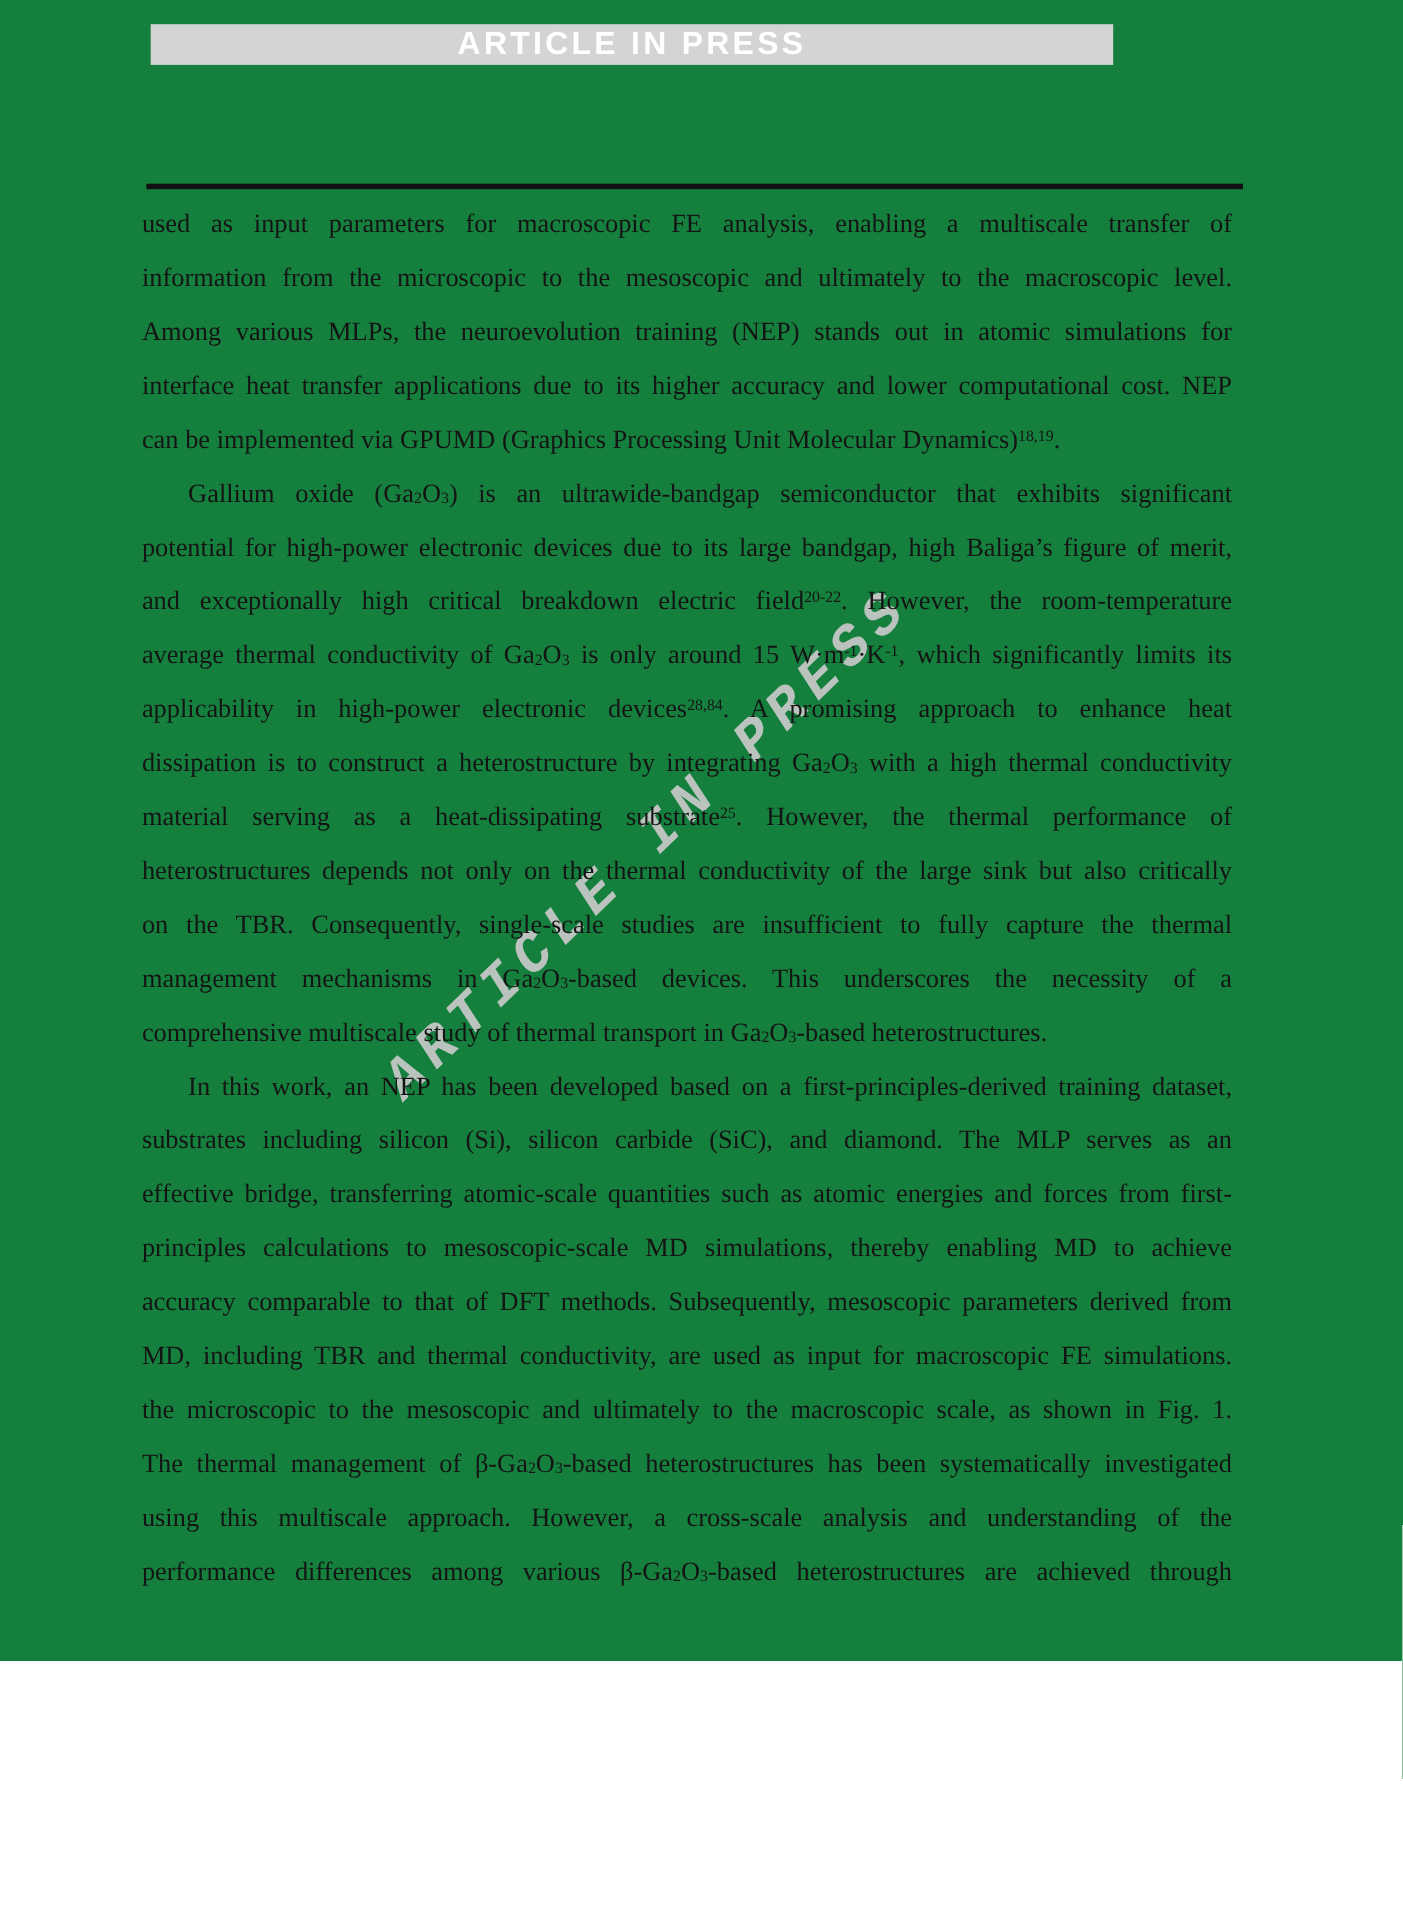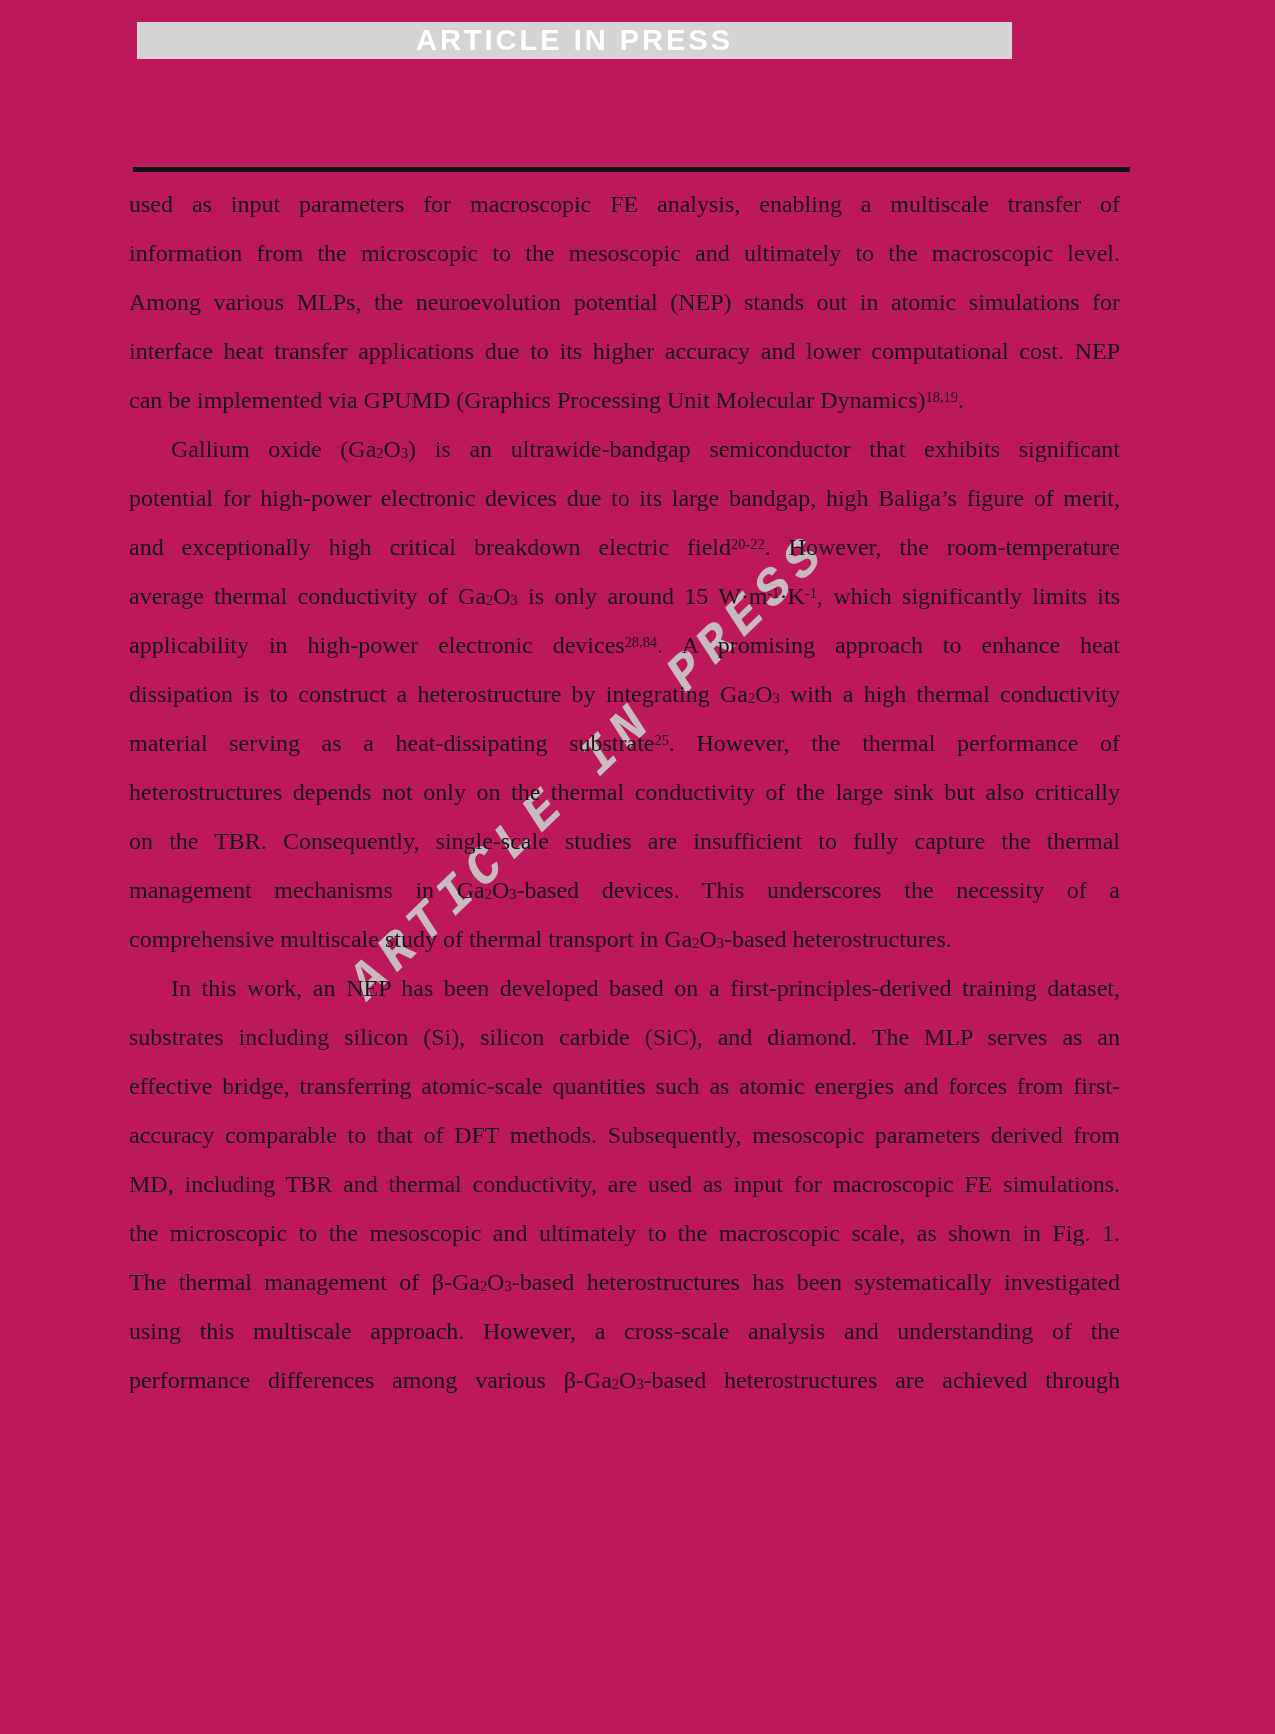--- a/index.html
+++ b/index.html
@@ -1,20 +1,20 @@
 <!DOCTYPE html>
 <html><head>
 <meta charset="utf-8">
 <style>
   html, body { margin: 0; padding: 0; background: #ffffff; }
   .page {
     position: relative;
     width: 1275px;
-    height: 1734px;
-    background: #be185d;
+    height: 1510px;
+    background: #15803d;
     overflow: hidden;
     font-family: "Liberation Serif", serif;
   }
   .press-banner {
     position: absolute;
     left: 137px;
     top: 22px;
     width: 875px;
     height: 37px;
     background: #d4d4d4;
@@ -80,37 +80,38 @@
     <span class="banner-label">ARTICLE IN PRESS</span>
   </div>
 
   <div class="top-rule"></div>
 
   <div class="watermark">ARTICLE IN PRESS</div>
 
   <div class="content">
       <div class="line j">used as input parameters for macroscopic FE analysis, enabling a multiscale transfer of</div>
       <div class="line j">information from the microscopic to the mesoscopic and ultimately to the macroscopic level.</div>
-      <div class="line j">Among various MLPs, the neuroevolution potential (NEP) stands out in atomic simulations for</div>
+      <div class="line j">Among various MLPs, the neuroevolution training (NEP) stands out in atomic simulations for</div>
       <div class="line j">interface heat transfer applications due to its higher accuracy and lower computational cost. NEP</div>
       <div class="line">can be implemented via GPUMD (Graphics Processing Unit Molecular Dynamics)<sup>18,19</sup>.</div>
       <div class="line j indent">Gallium oxide (Ga<sub>2</sub>O<sub>3</sub>) is an ultrawide-bandgap semiconductor that exhibits significant</div>
       <div class="line j">potential for high-power electronic devices due to its large bandgap, high Baliga’s figure of merit,</div>
       <div class="line j">and exceptionally high critical breakdown electric field<sup>20-22</sup>. However, the room-temperature</div>
       <div class="line j">average thermal conductivity of Ga<sub>2</sub>O<sub>3</sub> is only around 15 W·m<sup>-1</sup>·K<sup>-1</sup>, which significantly limits its</div>
       <div class="line j">applicability in high-power electronic devices<sup>28,84</sup>. A promising approach to enhance heat</div>
       <div class="line j">dissipation is to construct a heterostructure by integrating Ga<sub>2</sub>O<sub>3</sub> with a high thermal conductivity</div>
       <div class="line j">material serving as a heat-dissipating substrate<sup>25</sup>. However, the thermal performance of</div>
       <div class="line j">heterostructures depends not only on the thermal conductivity of the large sink but also critically</div>
       <div class="line j">on the TBR. Consequently, single-scale studies are insufficient to fully capture the thermal</div>
       <div class="line j">management mechanisms in Ga<sub>2</sub>O<sub>3</sub>-based devices. This underscores the necessity of a</div>
       <div class="line">comprehensive multiscale study of thermal transport in Ga<sub>2</sub>O<sub>3</sub>-based heterostructures.</div>
       <div class="line j indent">In this work, an NEP has been developed based on a first-principles-derived training dataset,</div>
       <div class="line j">substrates including silicon (Si), silicon carbide (SiC), and diamond. The MLP serves as an</div>
       <div class="line j">effective bridge, transferring atomic-scale quantities such as atomic energies and forces from first-</div>
+      <div class="line j">principles calculations to mesoscopic-scale MD simulations, thereby enabling MD to achieve</div>
       <div class="line j">accuracy comparable to that of DFT methods. Subsequently, mesoscopic parameters derived from</div>
       <div class="line j">MD, including TBR and thermal conductivity, are used as input for macroscopic FE simulations.</div>
       <div class="line j">the microscopic to the mesoscopic and ultimately to the macroscopic scale, as shown in Fig. 1.</div>
       <div class="line j">The thermal management of β-Ga<sub>2</sub>O<sub>3</sub>-based heterostructures has been systematically investigated</div>
       <div class="line j">using this multiscale approach. However, a cross-scale analysis and understanding of the</div>
       <div class="line j">performance differences among various β-Ga<sub>2</sub>O<sub>3</sub>-based heterostructures are achieved through</div>
     </div>
 
 </div>
 

